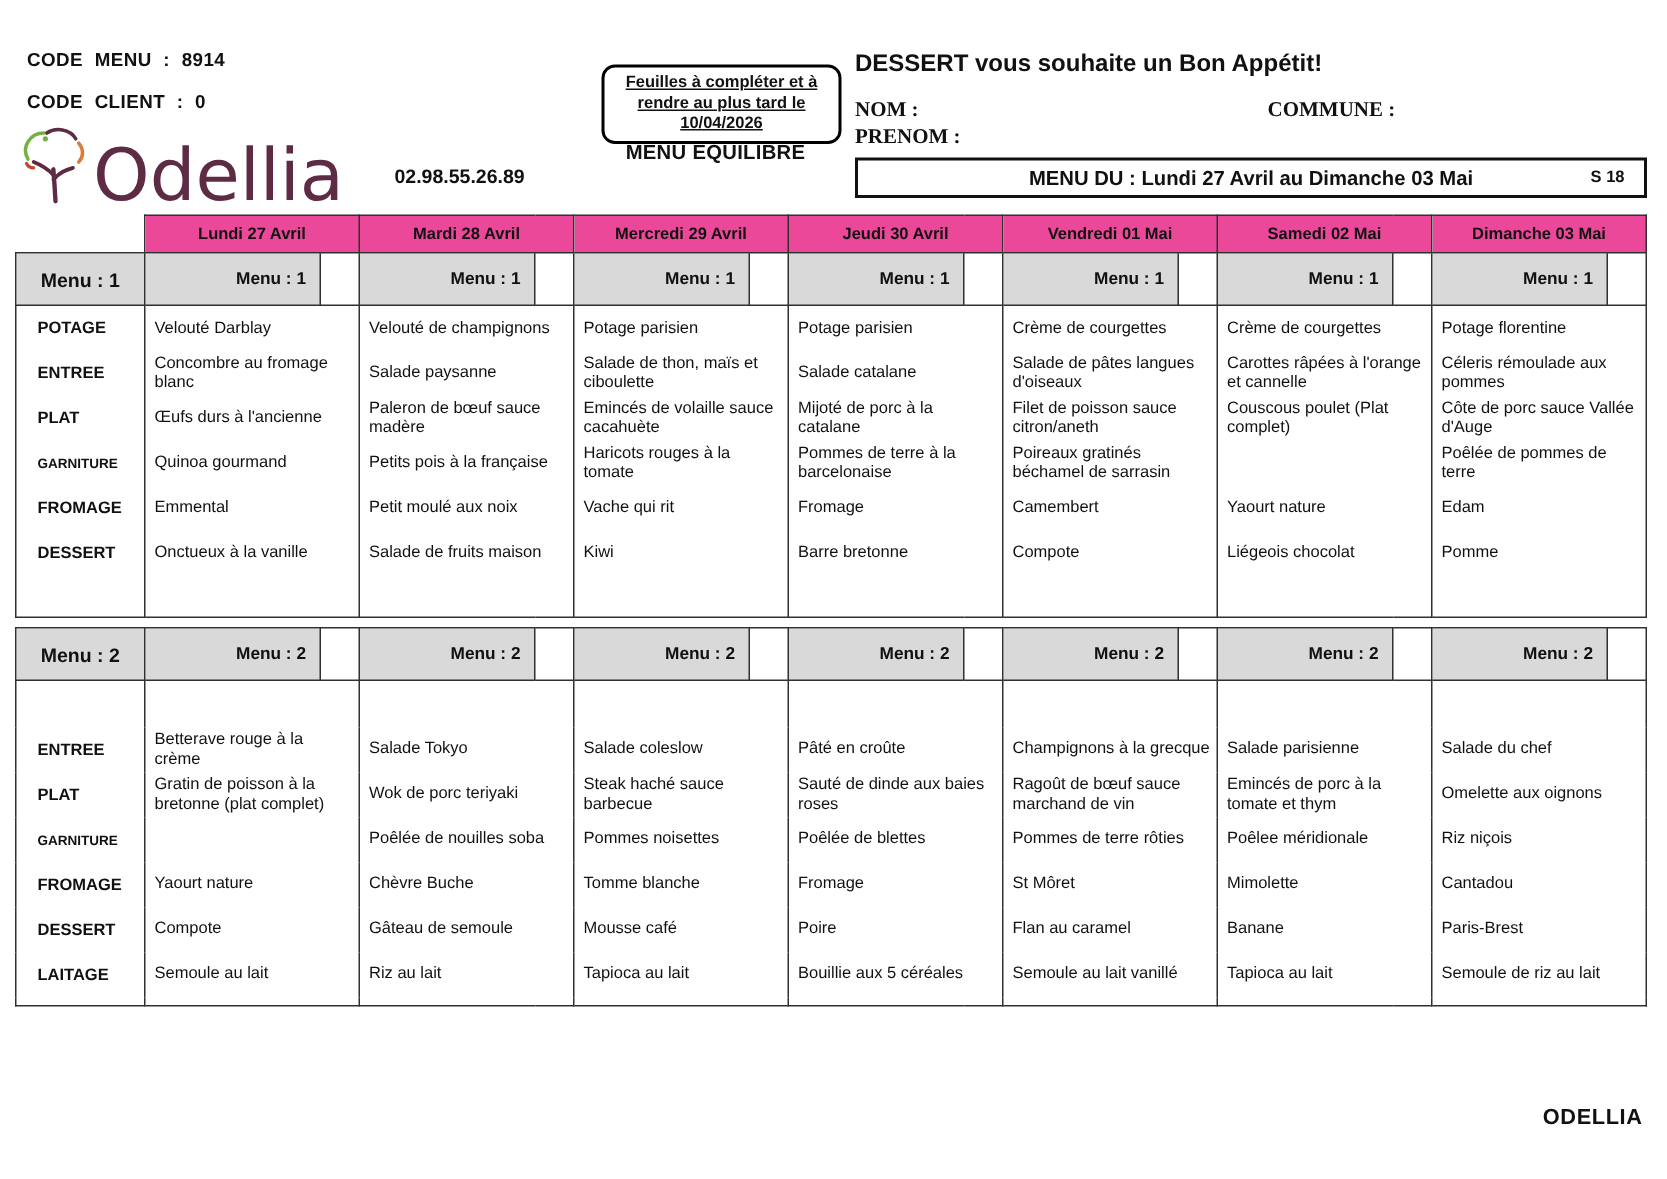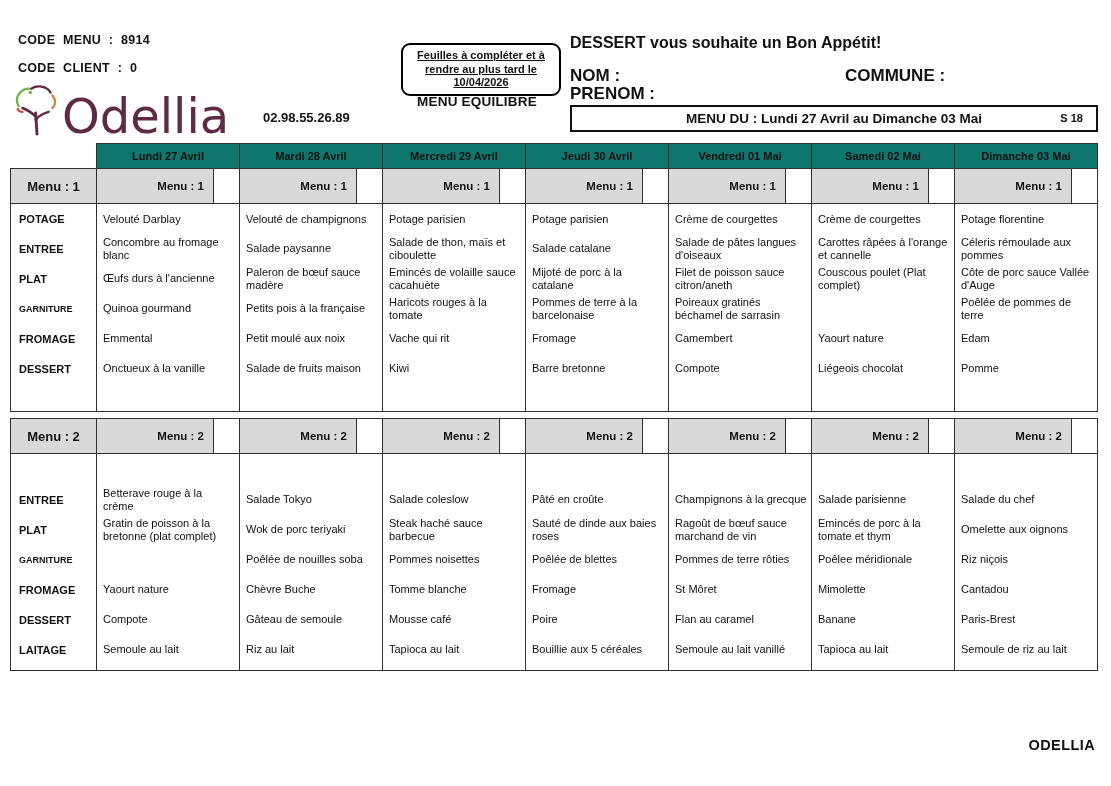--- a/index.html
+++ b/index.html
@@ -22,49 +22,49 @@
   
   .notice-box { left:401px; top:43px; width:152px; border:2.5px solid #000; border-radius:9px;
                 padding:4px 2px; text-align:center; }
   .notice-box span { display:block; font-weight:bold; font-size:11px; line-height:13.5px;
                      text-decoration:underline; }
   .menu-type { left:391px; top:94px; width:172px; text-align:center; font-weight:bold;
                font-size:13.5px; letter-spacing:.2px; }
 
   
   .greeting { left:570px; top:34px; font-weight:bold; font-size:16px; }
-  .field-label { font-weight:bold; font-size:17px; }
+  .field-label { font-weight:bold; font-size:14px;font-family:Liberation Serif, serif; }
   .week-box { left:570px; top:105px; width:524px; height:23px; border:2px solid #111; }
   .week-title { display:block; text-align:center; font-weight:bold; font-size:13.5px; line-height:23px; }
   .week-num { position:absolute; right:13px; top:0; font-weight:bold; font-size:11px; line-height:23px; }
 
   
   table.menu-table { position:absolute; border-collapse:collapse; table-layout:fixed; }
   table.menu-table td { overflow:hidden; vertical-align:middle; }
   #menu-table-1 { left:10px; top:143px; }
   #menu-table-2 { left:10px; top:418px; }
 
   tr.r-day  { height:25px; }
   tr.r-menu { height:35px; }
   tr.body   { height:30px; }
 
   td.corner { border:none; background:#fff; }
-  td.day    { background:#0f766e; border:1px solid #303030; text-align:center;
+  td.day    { background:#ec4899; border:1px solid #303030; text-align:center;
               font-weight:bold; font-size:11px; }
   td.mlabel { background:#d9d9d9; border:1px solid #303030; text-align:center;
               font-weight:bold; font-size:13px; }
   td.mday   { background:#d9d9d9; border:1px solid #303030; text-align:right;
               font-weight:bold; font-size:11.5px; padding-right:9px; }
   td.mgap   { background:#fff; border:1px solid #303030; }
 
   td.cat, td.food, td.sp {
     border-left:1px solid #303030; border-right:1px solid #303030;
     border-top:0 none; border-bottom:0 none;
   }
-  td.cat  { font-weight:bold; font-size:11px; padding-left:8px; }
+  td.cat  { font-weight:bold; font-size:11px; padding-left:14px; }
   td.cat.smallcat { font-size:9px; }
   td.food { font-size:11px; line-height:1.13; padding:2px 4px 2px 6px; }
   td.bottom { border-bottom:1.5px solid #303030; }
 
   .footer-brand { right:16px; top:737px; font-weight:bold; font-size:14.5px; letter-spacing:.4px; }
 </style>
 </head>
 <body>
 
 <div>

